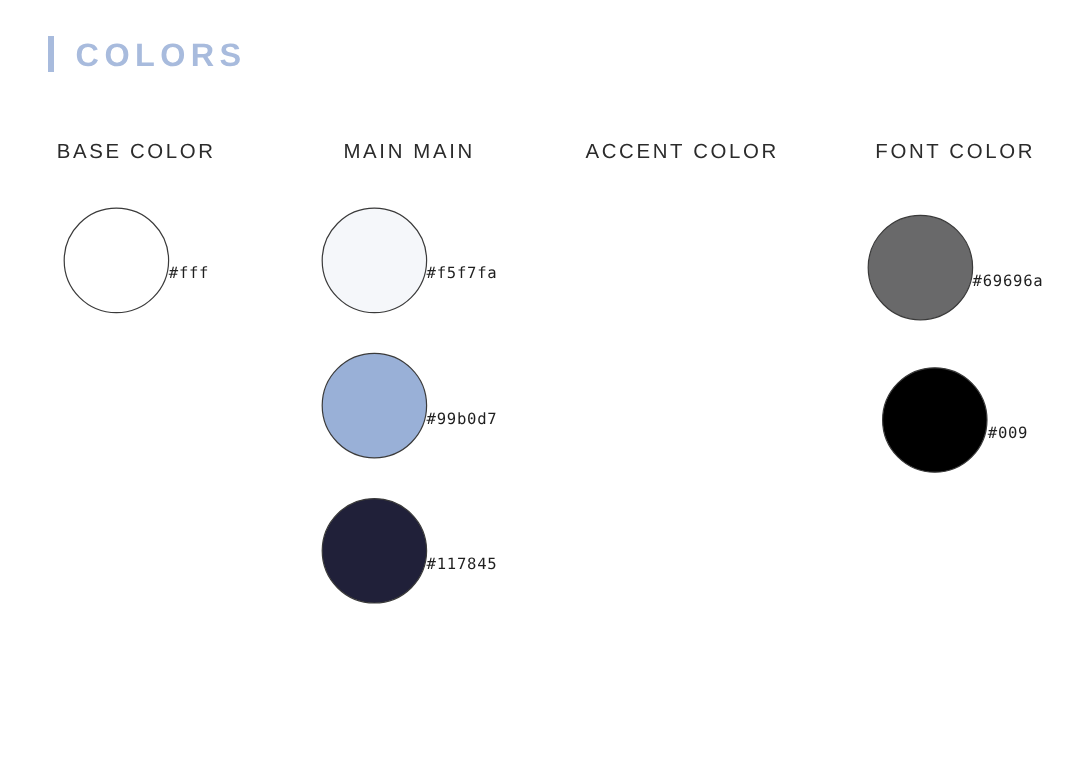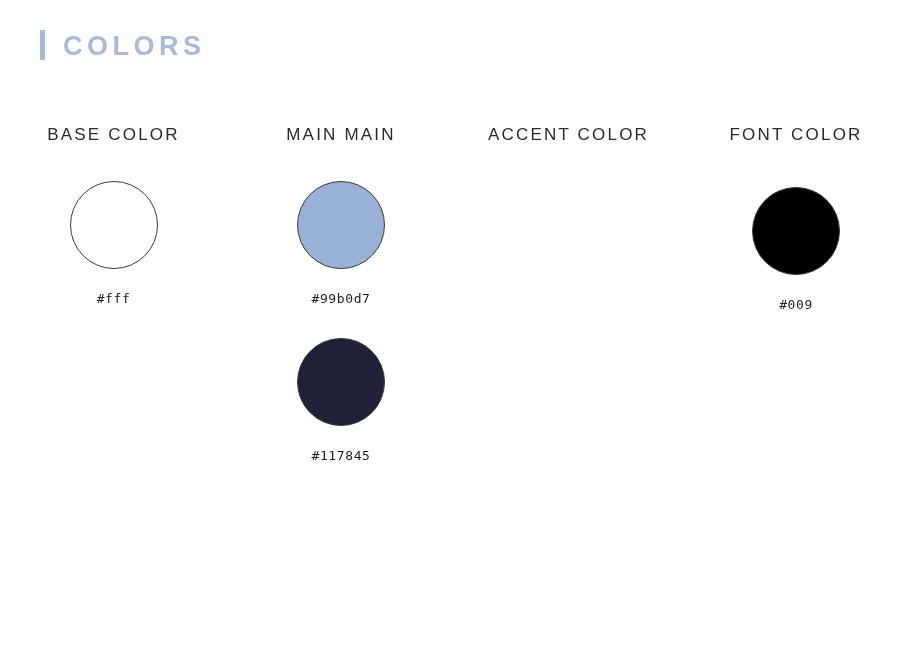--- a/index.html
+++ b/index.html
@@ -69,28 +69,28 @@
   .color-column.col-2 { padding-left: 12px; }
   .color-column.col-3 { padding-left: 17px; gap: 6px; }
 
   .column-header {
     font-family: "Liberation Sans", sans-serif;
     font-size: 17px;
     font-weight: normal;
     letter-spacing: 2.2px;
     color: #2b2b2b;
     white-space: nowrap;
-    margin: 8px 0 38px 0;
+    margin: 0 0 38px 0;
     line-height: 1;
   }
 
   
   .swatch {
     display: flex;
-    flex-direction: column;
+    flex-direction: row;
     align-items: center;
     margin-bottom: 33px;
   }
 
   .swatch-circle {
     width: 88px;
     height: 88px;
     border-radius: 50%;
     border: 1px solid #3a3a3a;
     flex: 0 0 auto;
@@ -118,31 +118,39 @@
     <div class="color-column col-0">
       <div class="column-header">BASE COLOR</div>
       <div class="swatch">
         <div class="swatch-circle" style="background: rgb(255, 255, 255); border-color: rgb(58, 58, 58);"></div>
         <div class="swatch-label">#fff</div>
       </div>
     </div>
     <div class="color-column col-1">
       <div class="column-header">MAIN MAIN</div>
       <div class="swatch">
+        <div class="swatch-circle" style="background: rgb(245, 247, 250); border-color: rgb(58, 58, 58);"></div>
+        <div class="swatch-label">#f5f7fa</div>
+      </div>
+      <div class="swatch">
         <div class="swatch-circle" style="background: rgb(153, 176, 215); border-color: rgb(58, 58, 58);"></div>
         <div class="swatch-label">#99b0d7</div>
       </div>
       <div class="swatch">
         <div class="swatch-circle" style="background: rgb(32, 32, 57); border-color: rgb(58, 58, 58);"></div>
         <div class="swatch-label">#117845</div>
       </div>
     </div>
     <div class="color-column col-2">
       <div class="column-header">ACCENT COLOR</div>
     </div>
     <div class="color-column col-3">
       <div class="column-header">FONT COLOR</div>
       <div class="swatch">
+        <div class="swatch-circle" style="background: rgb(105, 105, 106); border-color: rgb(58, 58, 58);"></div>
+        <div class="swatch-label">#69696a</div>
+      </div>
+      <div class="swatch">
         <div class="swatch-circle" style="background: rgb(0, 0, 0); border-color: rgb(58, 58, 58);"></div>
         <div class="swatch-label">#009</div>
       </div>
     </div>
   </div>
 
 </body></html>

